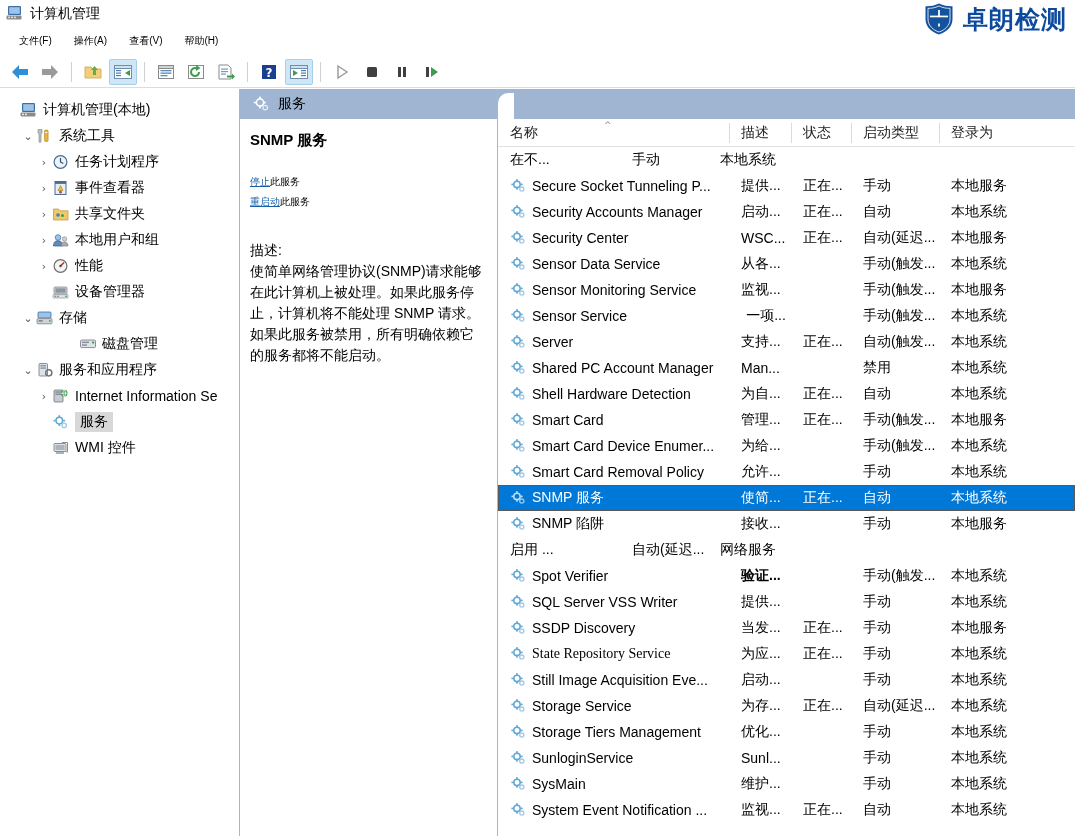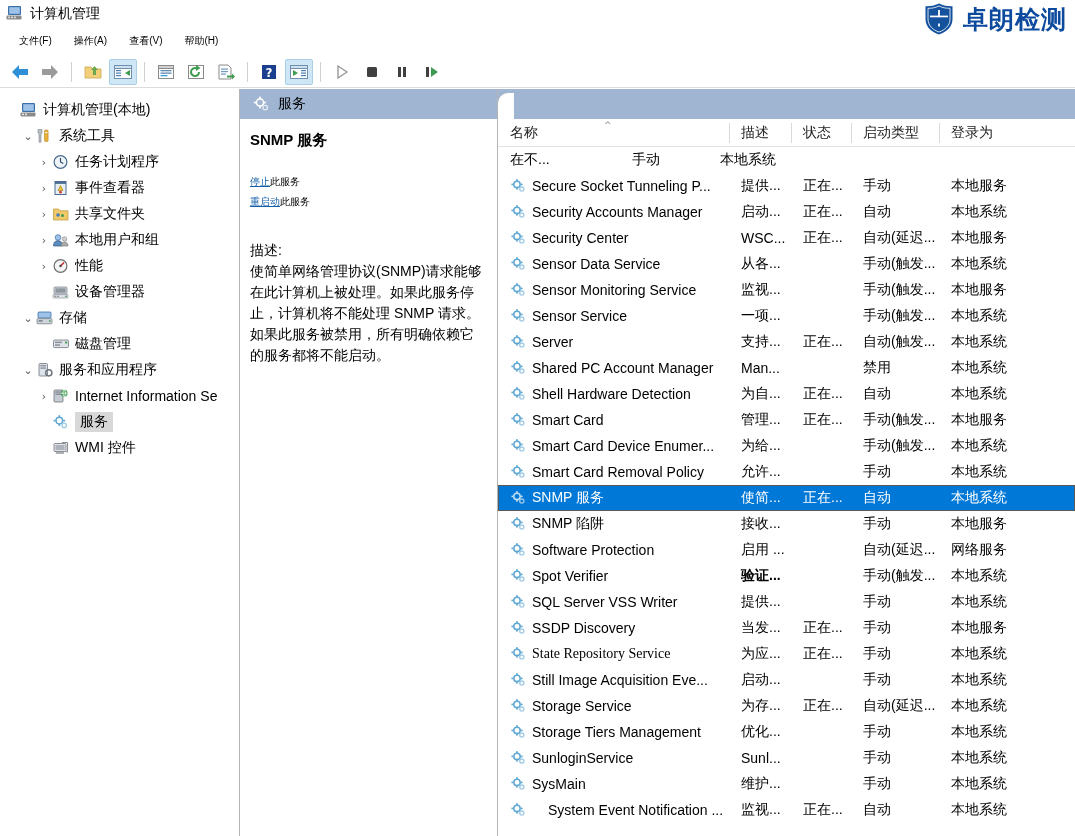--- a/index.html
+++ b/index.html
@@ -368,21 +368,21 @@
           <span class="ico">
             <svg width="18" height="16" viewBox="0 0 18 16">
               <rect x="2" y="2" width="13" height="6" rx="1" fill="#9fc3e8" stroke="#3a6fa8" stroke-width="0.8"></rect>
               <rect x="1" y="8.6" width="15" height="5.2" rx="1" fill="#cfd4da" stroke="#7a8089" stroke-width="0.8"></rect>
               <rect x="2.6" y="10.2" width="4" height="1.4" fill="#6f7780"></rect>
               <rect x="13" y="10.2" width="1.6" height="1.4" fill="#3e9b4f"></rect>
             </svg>
           </span>
           <span class="lbl">存储</span>
         </div>
-        <div class="tree-row" style="padding-left: 36px;">
+        <div class="tree-row" style="padding-left: 36px; margin-left: 27px;">
           <span class="chev"></span>
           <span class="ico">
             <svg width="18" height="16" viewBox="0 0 18 16">
               <rect x="1.5" y="4" width="15" height="7.6" rx="1.2" fill="#dfe3e8" stroke="#70767f" stroke-width="0.8"></rect>
               <rect x="3" y="5.6" width="7" height="1.5" fill="#8a9199"></rect>
               <rect x="3" y="8.3" width="5" height="1.5" fill="#8a9199"></rect>
               <rect x="13" y="5.6" width="2.2" height="1.8" fill="#3e9b4f"></rect>
             </svg>
           </span>
           <span class="lbl">磁盘管理</span>
@@ -631,21 +631,21 @@
                     <rect x="6.2" y="1.1" width="1.6" height="2"></rect>
                     <rect x="6.2" y="9.7" width="1.6" height="2"></rect>
                     <rect x="1.4" y="5.6" width="2" height="1.6"></rect>
                     <rect x="10.6" y="5.6" width="2" height="1.6"></rect>
                   </g>
                   <circle cx="11.8" cy="11.1" r="2.1" fill="none" stroke="#9fcbe4" stroke-width="1.3"></circle>
                 </svg>
               </span>
               <span>Sensor Service</span>
             </div>
-            <div class="cell" style="width: 62px;">一项...</div>
+            <div class="cell" style="width: 62px; text-align: center;">一项...</div>
             <div class="cell" style="width: 60px;"></div>
             <div class="cell" style="width: 88px;">手动(触发...</div>
             <div class="cell" style="width: 110px;">本地系统</div>
           </div>
           <div class="row">
             <div class="c-name" style="width: 231px;">
               <span class="gear">
                 <svg width="17" height="16" viewBox="0 0 17 16">
                   <g fill="none" stroke="#5fa8d3" stroke-width="1.5">
                     <circle cx="7" cy="6.4" r="3.2"></circle>
@@ -821,37 +821,20 @@
                 </svg>
               </span>
               <span>SNMP 陷阱</span>
             </div>
             <div class="cell" style="width: 62px;">接收...</div>
             <div class="cell" style="width: 60px;"></div>
             <div class="cell" style="width: 88px;">手动</div>
             <div class="cell" style="width: 110px;">本地服务</div>
           </div>
           <div class="row">
-            <div class="c-name" style="width: 231px;">
-              <span class="gear">
-                <svg width="17" height="16" viewBox="0 0 17 16">
-                  <g fill="none" stroke="#5fa8d3" stroke-width="1.5">
-                    <circle cx="7" cy="6.4" r="3.2"></circle>
-                  </g>
-                  <g fill="#5fa8d3">
-                    <rect x="6.2" y="1.1" width="1.6" height="2"></rect>
-                    <rect x="6.2" y="9.7" width="1.6" height="2"></rect>
-                    <rect x="1.4" y="5.6" width="2" height="1.6"></rect>
-                    <rect x="10.6" y="5.6" width="2" height="1.6"></rect>
-                  </g>
-                  <circle cx="11.8" cy="11.1" r="2.1" fill="none" stroke="#9fcbe4" stroke-width="1.3"></circle>
-                </svg>
-              </span>
-              <span>Software Protection</span>
-            </div>
             <div class="cell" style="width: 62px;">启用 ...</div>
             <div class="cell" style="width: 60px;"></div>
             <div class="cell" style="width: 88px;">自动(延迟...</div>
             <div class="cell" style="width: 110px;">网络服务</div>
           </div>
           <div class="row">
             <div class="c-name" style="width: 231px;">
               <span class="gear">
                 <svg width="17" height="16" viewBox="0 0 17 16">
                   <g fill="none" stroke="#5fa8d3" stroke-width="1.5">
@@ -1051,21 +1034,21 @@
                 </svg>
               </span>
               <span>SysMain</span>
             </div>
             <div class="cell" style="width: 62px;">维护...</div>
             <div class="cell" style="width: 60px;"></div>
             <div class="cell" style="width: 88px;">手动</div>
             <div class="cell" style="width: 110px;">本地系统</div>
           </div>
           <div class="row">
-            <div class="c-name" style="width: 231px; gap: 16px;">
+            <div class="c-name" style="width: 231px;">
               <span class="gear">
                 <svg width="17" height="16" viewBox="0 0 17 16">
                   <g fill="none" stroke="#5fa8d3" stroke-width="1.5">
                     <circle cx="7" cy="6.4" r="3.2"></circle>
                   </g>
                   <g fill="#5fa8d3">
                     <rect x="6.2" y="1.1" width="1.6" height="2"></rect>
                     <rect x="6.2" y="9.7" width="1.6" height="2"></rect>
                     <rect x="1.4" y="5.6" width="2" height="1.6"></rect>
                     <rect x="10.6" y="5.6" width="2" height="1.6"></rect>

